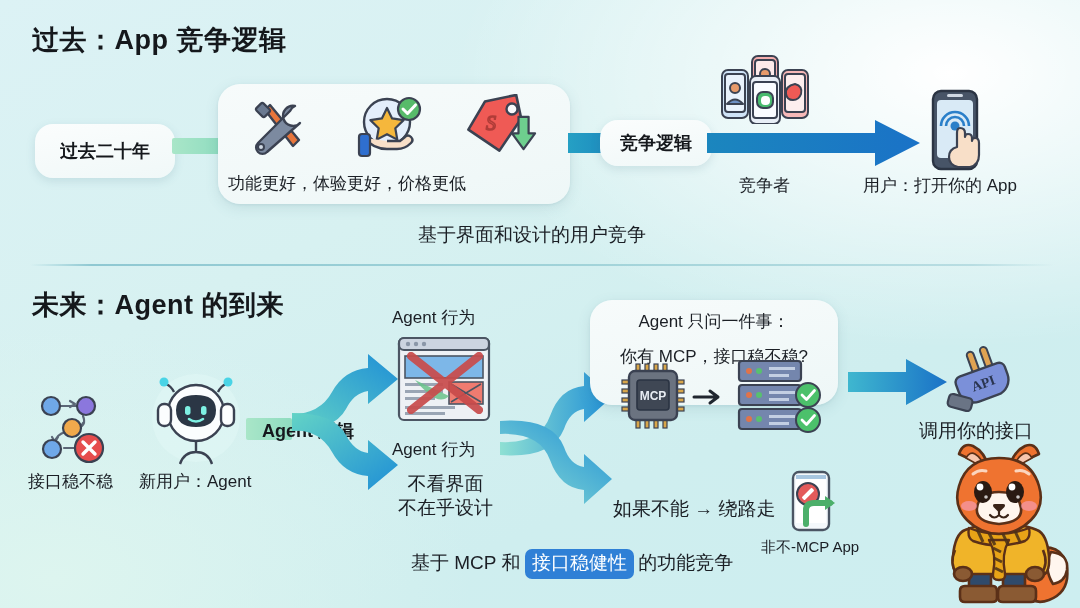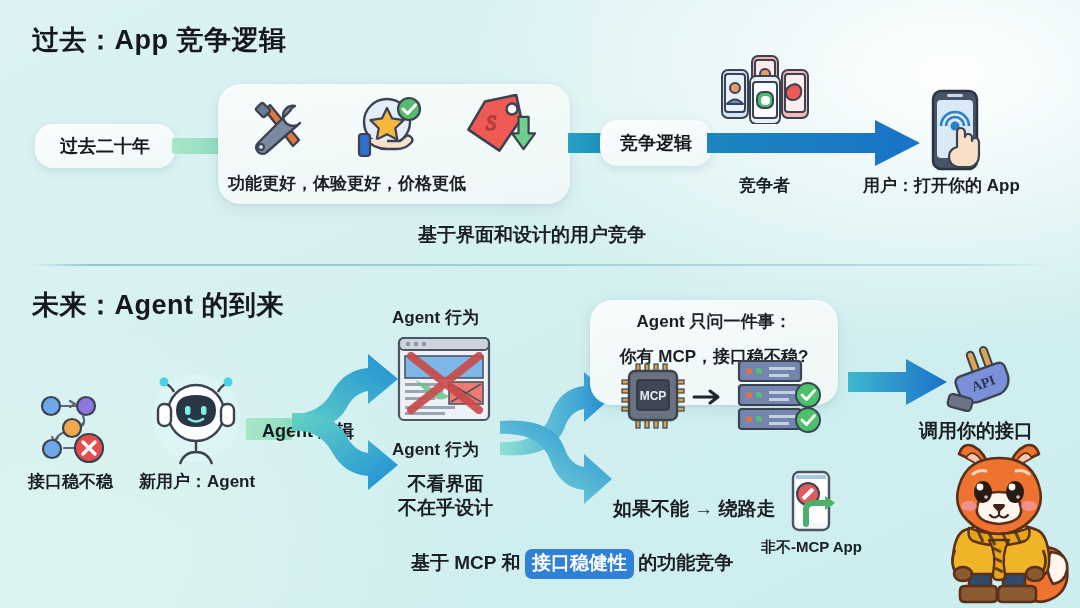--- a/index.html
+++ b/index.html
@@ -16,21 +16,21 @@
       radial-gradient(ellipse 700px 420px at 5% 95%, #ddf5ef 0%, rgba(221,245,239,0) 60%),
       linear-gradient(155deg,#dcf2f5 0%,#d7f1f1 35%,#cfeeef 70%,#cdeef0 100%);
   }
   .abs{position:absolute;}
   
   .h-title{
     font-size:27px;font-weight:bold;color:#15181c;letter-spacing:.5px;
     white-space:nowrap;
   }
   .cap{
-    font-size:17px;font-weight:bold;color:#1b1f25;white-space:nowrap;
+    font-size:17px;font-weight:normal;color:#1b1f25;white-space:nowrap;
   }
   .cap-lg{font-size:19px;}
   .cap-sm{font-size:15px;}
   .lbl{font-size:16px;font-weight:bold;color:#15181c;white-space:nowrap;}
   .divider{
     left:30px;top:264px;width:1025px;height:2px;
     background:linear-gradient(90deg,rgba(140,200,210,0) 0%,#8fc8d2 6%,#9fd2d8 50%,#b8dde2 92%,rgba(184,221,226,0) 100%);
   }
   
   .card{
@@ -59,21 +59,21 @@
   }
   .stack{display:flex;flex-direction:column;align-items:center;line-height:1.28;}
 </style>
 </head>
 <body>
 
 <div id="canvas">
 
   <div class="abs h-title" style="left:32px;top:22px;">过去：App 竞争逻辑</div>
 
-  <div class="abs pill" style="left:35px;top:124px;width:140px;height:44px;">
+  <div class="abs pill" style="left:35px;top:124px;width:140px;height:54px;">
     <span>过去二十年</span>
   </div>
 
   <div class="abs green-bar" style="left:172px;top:138px;width:50px;height:16px;"></div>
 
   <div class="abs card" style="left:218px;top:84px;width:352px;height:120px;"></div>
 
   <div class="abs" style="left:243px;top:96px;width:72px;height:64px;">
     <svg viewBox="0 0 72 64" width="72" height="64">
       <g transform="rotate(0 36 32)">

